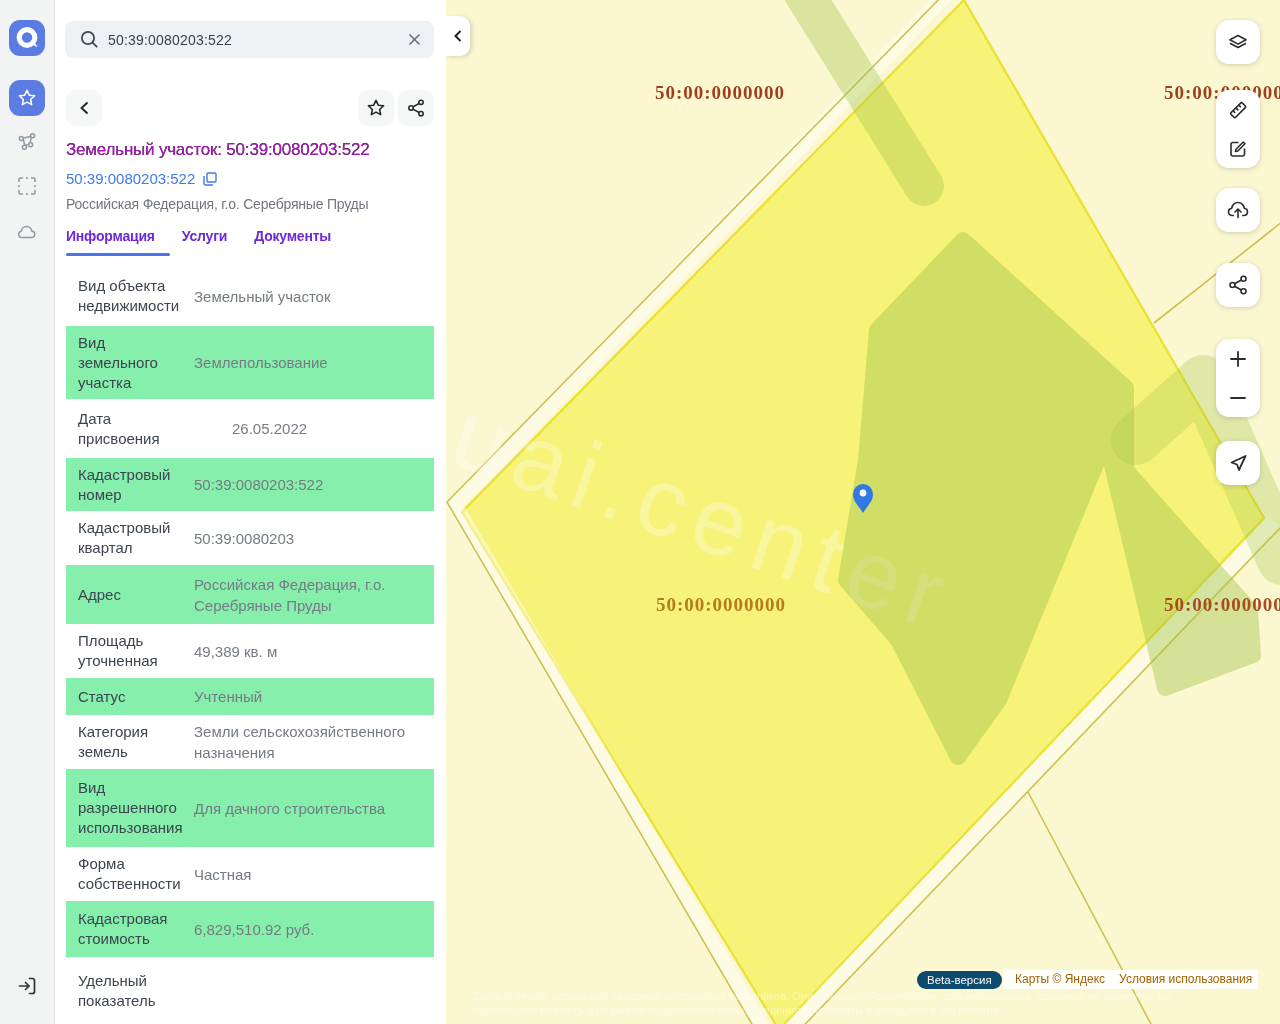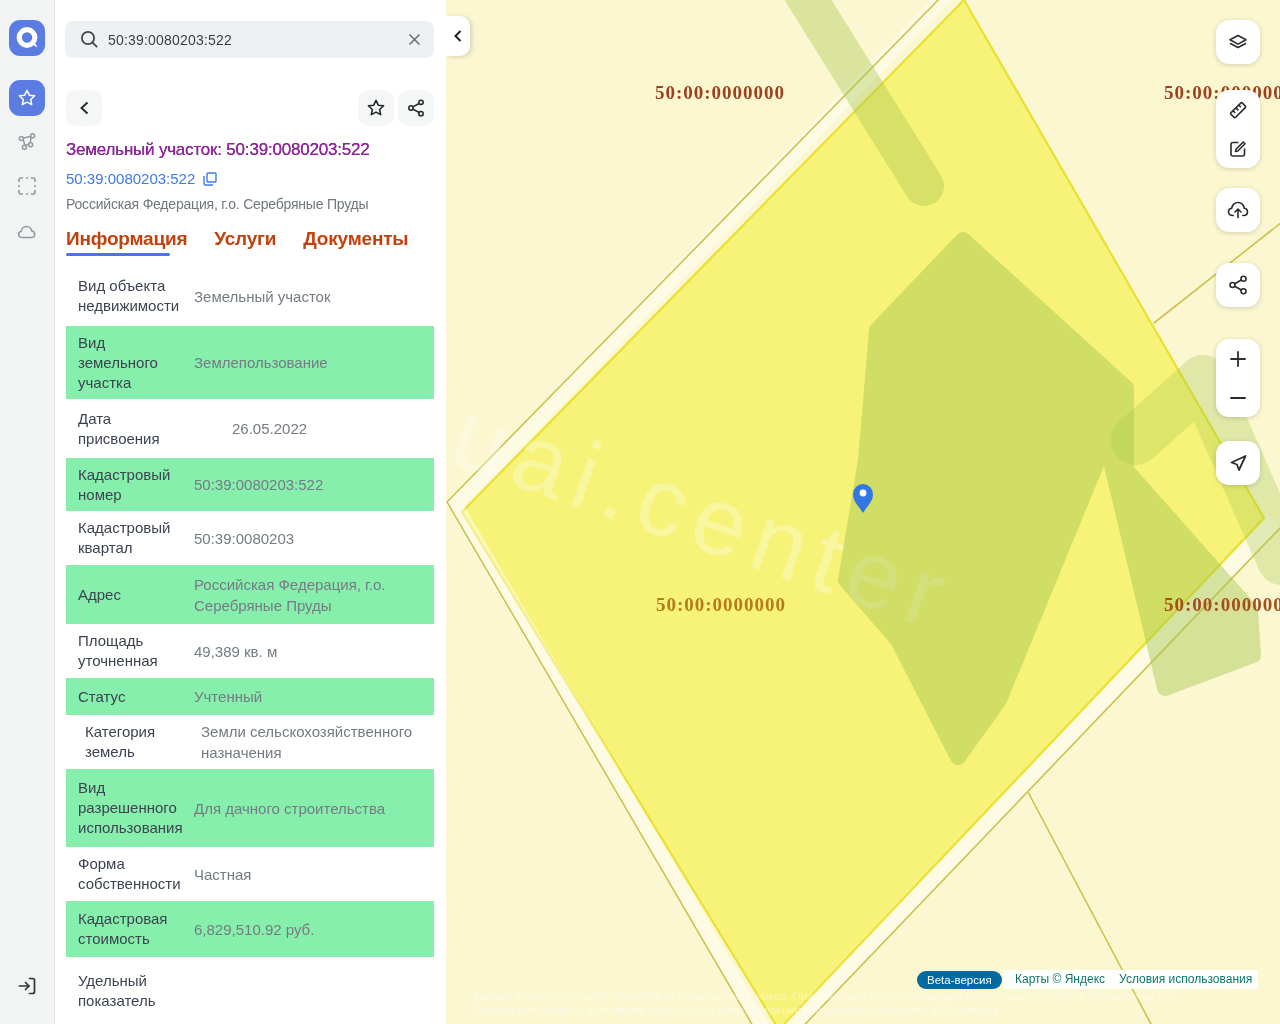--- a/index.html
+++ b/index.html
@@ -6,42 +6,42 @@
   * { margin:0; padding:0; box-sizing:border-box; }
   html,body { width:1280px; height:1024px; overflow:hidden; font-family:"Liberation Sans", sans-serif; background:#fff; }
   .stage { position:relative; width:1280px; height:1024px; }
   
   .map { position:absolute; left:446px; top:0; width:834px; height:1024px; background:#fbf7d0; overflow:hidden; }
   .map svg.base { position:absolute; left:0; top:0; }
   
   .mbtn { position:absolute; background:#fff; border-radius:13px; box-shadow:0 1px 5px rgba(60,60,60,.22); display:flex; flex-direction:column; align-items:center; justify-content:center; }
   .mbtn svg { display:block; }
   
-  .beta { position:absolute; left:471px; top:971px; height:18px; padding:0 10px; background:#0369a1; color:#fff; font-size:11.5px; line-height:18px; border-radius:9px; }
-  .attrib { position:absolute; left:557px; top:970px; height:19px; background:rgba(255,255,255,.92); color:#0f766e; font-size:12px; line-height:19px; padding:0 6px 0 12px; white-space:nowrap; }
+  .beta { position:absolute; left:471px; top:971px; height:18px; padding:0 10px; background:#0c4a6e; color:#fff; font-size:11.5px; line-height:18px; border-radius:9px; }
+  .attrib { position:absolute; left:557px; top:970px; height:19px; background:rgba(255,255,255,.92); color:#a16207; font-size:12px; line-height:19px; padding:0 6px 0 12px; white-space:nowrap; }
   .attrib span.gap { display:inline-block; width:14px; }
   .legal { position:absolute; left:26px; top:989px; width:780px; color:rgba(255,255,255,.45); font-size:11px; line-height:14px; }
   
   .collapse { position:absolute; left:446px; top:16px; width:24px; height:40px; background:#fff; border-radius:0 10px 10px 0; box-shadow:2px 1px 4px rgba(60,60,60,.18); display:flex; align-items:center; justify-content:center; }
   
   .sidebar { position:absolute; left:0; top:0; width:55px; height:1024px; background:#f2f4f3; border-right:1px solid #e4e7e6; }
   .logo { position:absolute; left:9px; top:20px; width:36px; height:36px; border-radius:11px; background:#5b7ce3; }
   .sbtn-active { position:absolute; left:9px; top:80px; width:36px; height:36px; border-radius:11px; background:#5b7ce3; display:flex; align-items:center; justify-content:center; }
   .sicon { position:absolute; left:16px; width:22px; height:22px; }
   
   .panel { position:absolute; left:55px; top:0; width:391px; height:1024px; background:#fff; }
   .search { position:absolute; left:10px; top:21px; width:369px; height:37px; background:#eef1f3; border-radius:8px; display:flex; align-items:center; }
   .search .q { margin-left:15px; }
   .search .txt { margin-left:9px; font-size:14px; color:#3a3f47; letter-spacing:.2px; }
   .search .x { position:absolute; right:12px; top:11px; }
   .hbtn { position:absolute; width:36px; height:36px; border-radius:10px; background:#f5f6f6; display:flex; align-items:center; justify-content:center; }
   .title { position:absolute; left:11px; top:140px; font-size:17px; font-weight:500; color:#a21caf; letter-spacing:-.2px; text-shadow:0 0 .6px #23262b; }
   .cadlink { position:absolute; left:11px; top:170px; font-size:15px; color:#3e79e8; }
   .addr { position:absolute; left:11px; top:196px; font-size:14px; color:#71767f; letter-spacing:-.2px; }
-  .tabs { position:absolute; left:11px; top:228px; font-size:19px; font-weight:bold; color:#c2410c; letter-spacing:-.2px; }
+  .tabs { position:absolute; left:11px; top:228px; font-size:14px; font-weight:bold; color:#6d28d9; letter-spacing:-.2px; }
   .tabs span { margin-right:27px; }
   .tabline { position:absolute; left:11px; top:253px; width:104px; height:3px; background:#4a74e8; border-radius:2px; }
   .tbl { position:absolute; left:11px; top:266px; width:368px; }
   .row { display:flex; align-items:center; }
   .row.g { background:#86efac; }
   .lab { width:112px; padding-left:12px; font-size:15px; line-height:20px; color:#3d4451; font-weight:500; flex:none; }
   .val { margin-left:16px; width:226px; font-size:15px; line-height:21px; color:#757b84; }
 </style>
 </head>
 <body>
@@ -290,21 +290,21 @@
     <div class="row" style="min-height:54px;">
           <div class="lab">Площадь уточненная</div>
           <div class="val">49,389 кв. м</div>
         </div>
 
     <div class="row g" style="min-height:37px;">
           <div class="lab">Статус</div>
           <div class="val">Учтенный</div>
         </div>
 
-    <div class="row" style="min-height:54px;justify-content:center;">
+    <div class="row" style="min-height:54px;">
           <div class="lab">Категория земель</div>
           <div class="val">Земли сельскохозяйственного назначения</div>
         </div>
 
     <div class="row g" style="min-height:78px;">
           <div class="lab">Вид разрешенного использования</div>
           <div class="val">Для дачного строительства</div>
         </div>
 
     <div class="row" style="min-height:54px;">

